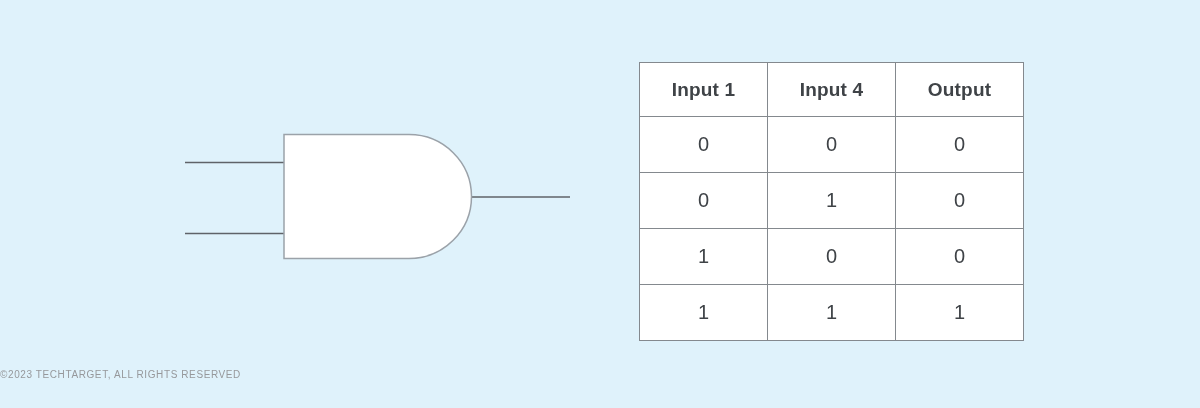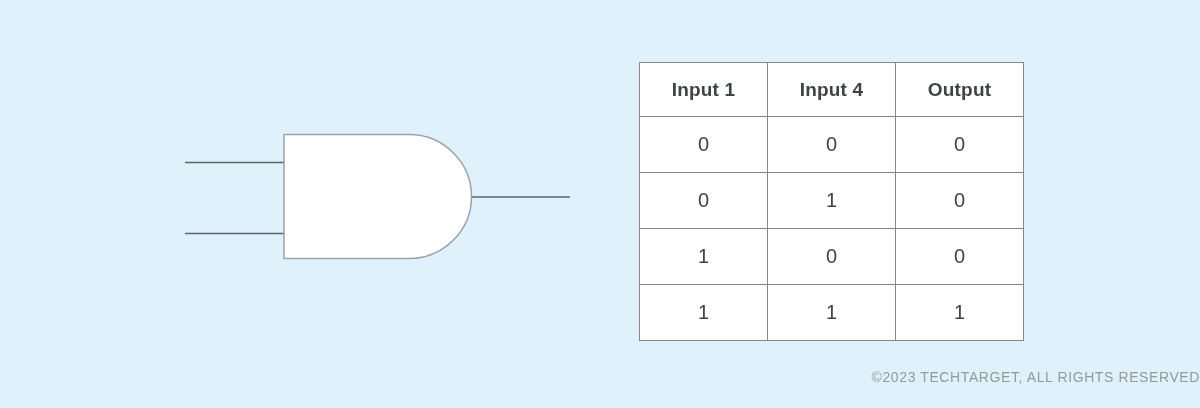--- a/index.html
+++ b/index.html
@@ -41,22 +41,22 @@
   .truth-table td {
     height: 53px;
     font-size: 20px;
     font-weight: normal;
   }
   .copyright {
     position: absolute;
     left: 0;
     top: 369px;
     width: 1200px;
-    text-align: right;
-    font-size: 14px;
+    text-align: left;
+    font-size: 10px;
     letter-spacing: 0.6px;
     color: #96989b;
     text-transform: uppercase;
   }
 </style>
 </head>
 <body>
 
 <div class="screen">
 

